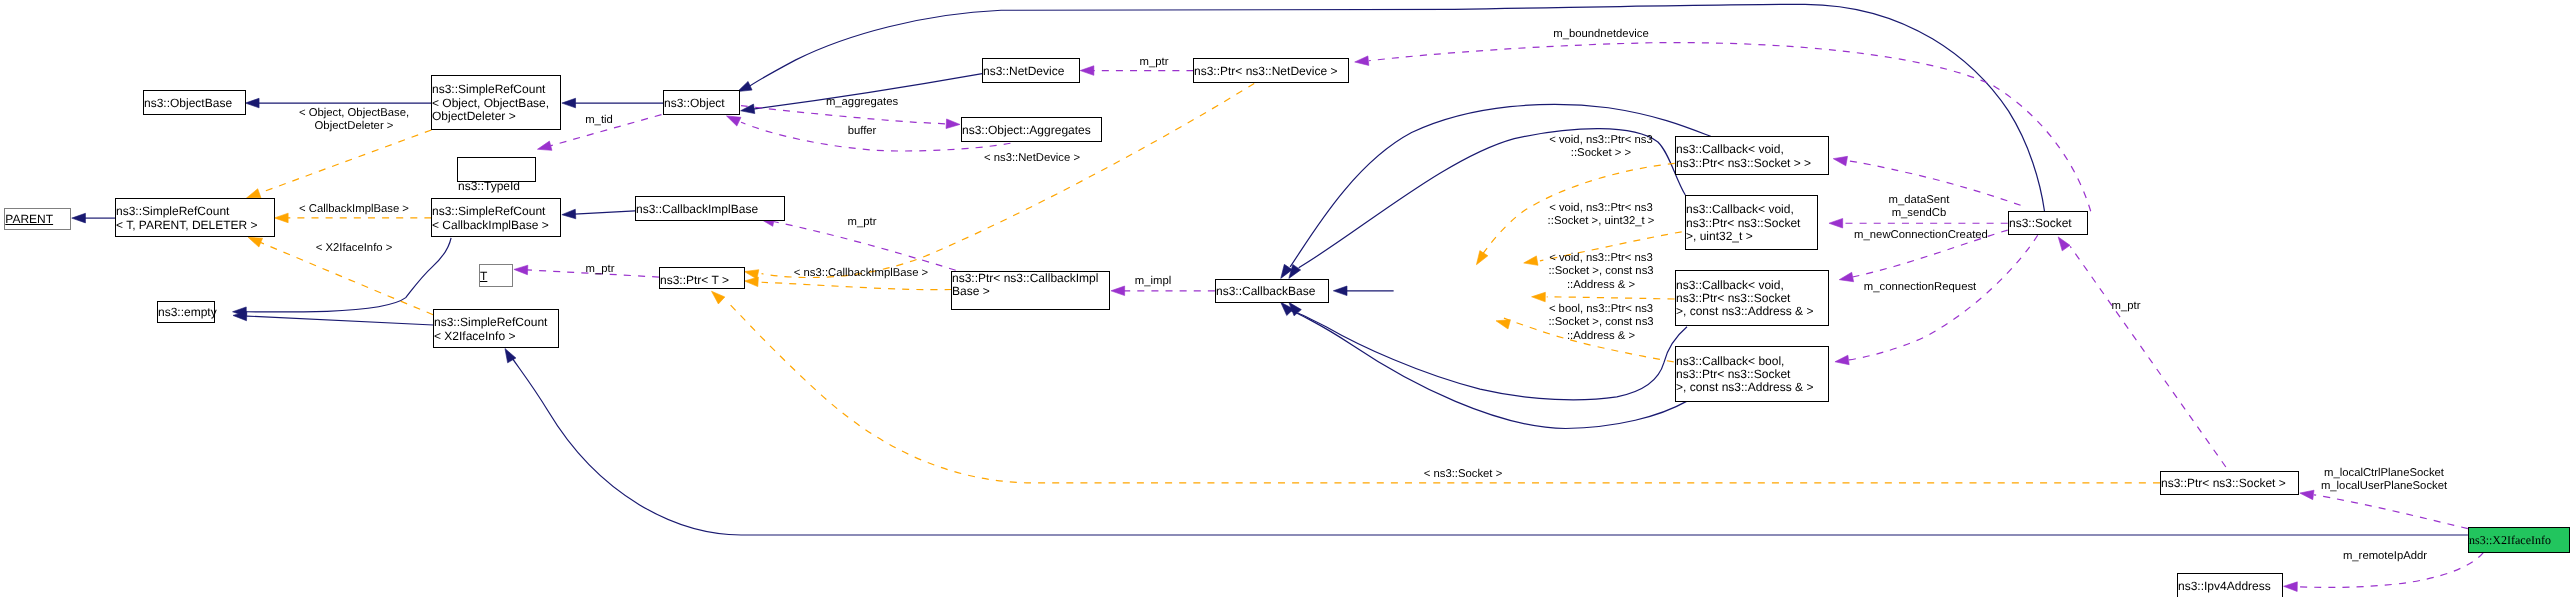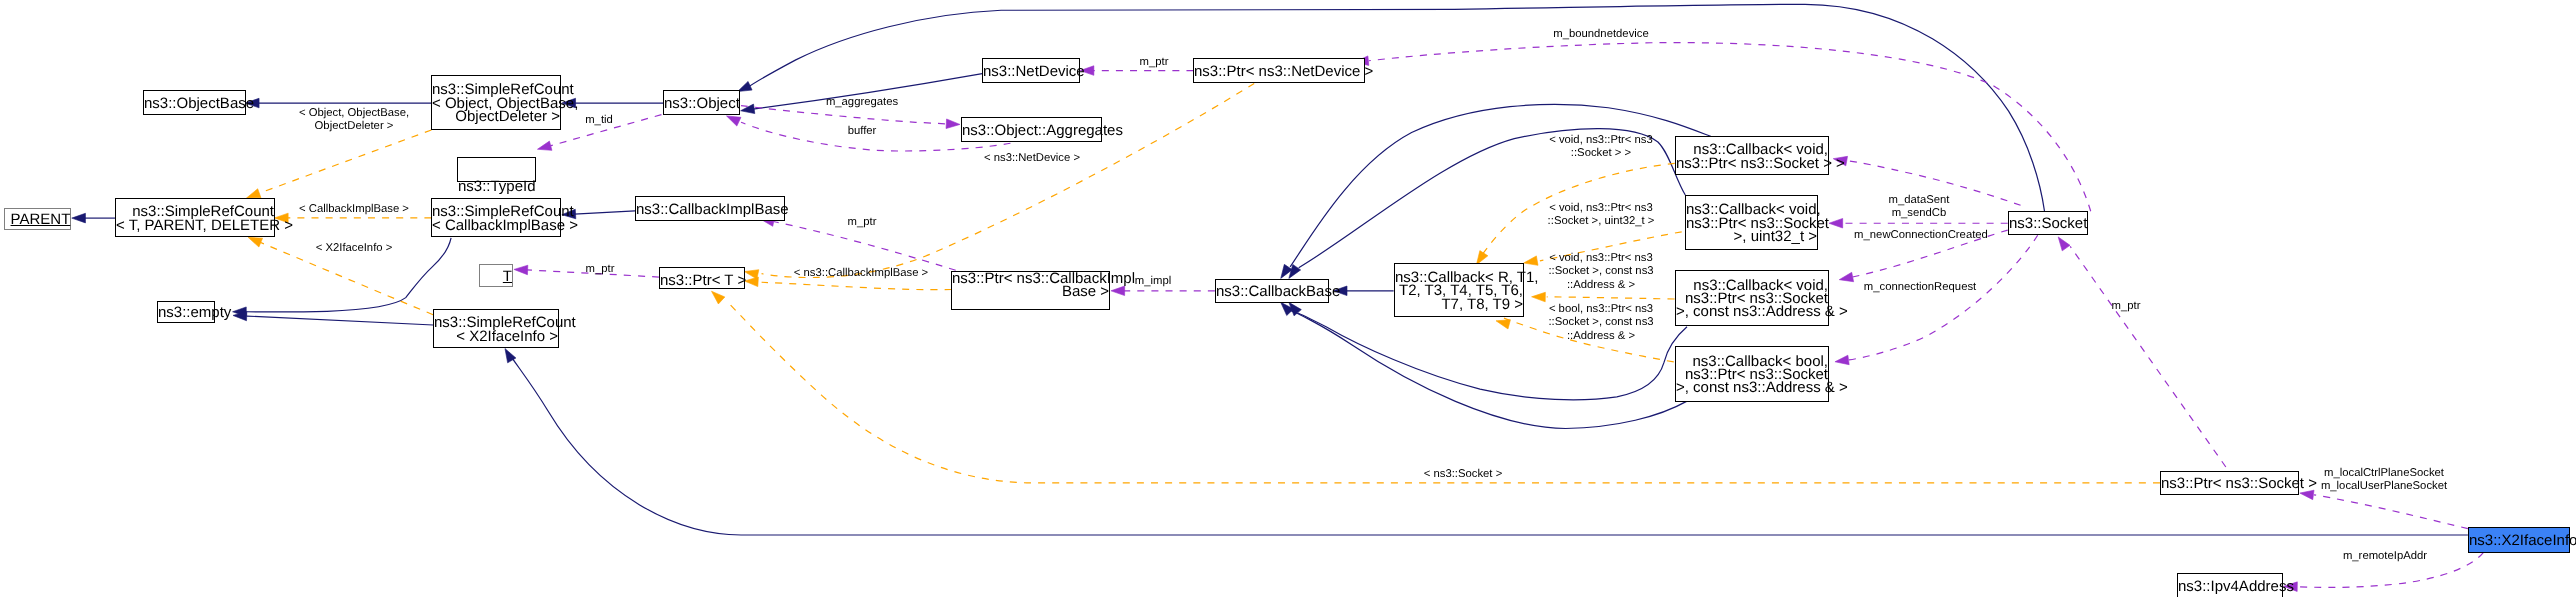--- a/index.html
+++ b/index.html
@@ -1,24 +1,24 @@
 <!DOCTYPE html>
 <html style="font-size:13.7px"><head>
 <meta charset="utf-8">
 <title>ns3::X2IfaceInfo collaboration graph</title>
 <style>
   html,body{margin:0;padding:0;background:#ffffff;}
   #diagram{position:relative;width:2576px;height:597px;background:#ffffff;overflow:hidden;
     font-family:"Liberation Sans","DejaVu Sans",sans-serif;-webkit-font-smoothing:antialiased;text-rendering:geometricPrecision;}
   #edges{position:absolute;left:0;top:0;}
   .node{position:absolute;transform:translateZ(0);box-sizing:border-box;border:0.9px solid #000000;background:#ffffff;
-    color:#000000;font-size:15px;text-align:right;white-space:nowrap;z-index:2;}
+    color:#000000;font-size:12px;text-align:left;white-space:nowrap;z-index:2;}
   .node .ln{display:block;height:13.4px;line-height:13.4px;}
   .node.grey{border-color:#808080;text-decoration:underline;}
-  .node.filled{background:#3b82f6;}
+  .node.filled{background:#22c55e;font-family:Liberation Serif, serif;}
   .elabel{position:absolute;font-size:11.3px;color:#000000;white-space:nowrap;
     text-align:center;transform:translateX(-50%);z-index:1;}
   .elabel .ln{display:block;height:13.4px;line-height:13.4px;}
 </style>
 </head>
 <body>
 
 <div id="diagram">
 <svg id="edges" width="2576" height="597" viewBox="0 0 3011 698">
 <path d="M504,120.5 L302,120.5" fill="none" stroke="#191970" stroke-width="1.4"></path>
@@ -141,33 +141,28 @@
   <div class="node" style="left:659px;top:267px;width:86px;height:22px;padding-top:5.7px">
       <span class="ln">ns3::Ptr&lt; T &gt;</span>
     </div>
   <div class="node" style="left:951px;top:271px;width:159px;height:39px;padding-top:0">
       <span class="ln">ns3::Ptr&lt; ns3::CallbackImpl</span>
       <span class="ln">Base &gt;</span>
     </div>
   <div class="node" style="left:982px;top:58px;width:98px;height:25px;padding-top:5.7px">
       <span class="ln">ns3::NetDevice</span>
     </div>
-  <div class="node" style="left:1193px;top:58px;width:172px;height:25px;padding-top:5.7px">
+  <div class="node" style="left:1193px;top:58px;width:156px;height:25px;padding-top:5.7px">
       <span class="ln">ns3::Ptr&lt; ns3::NetDevice &gt;</span>
     </div>
   <div class="node" style="left:961px;top:117px;width:141px;height:25px;padding-top:5.7px">
       <span class="ln">ns3::Object::Aggregates</span>
     </div>
   <div class="node" style="left:1215px;top:279px;width:114px;height:24px;padding-top:5.3px">
       <span class="ln">ns3::CallbackBase</span>
-    </div>
-  <div class="node" style="left:1394px;top:263px;width:130px;height:54px;padding-top:6.8px">
-      <span class="ln">ns3::Callback&lt; R, T1,</span>
-      <span class="ln">T2, T3, T4, T5, T6,</span>
-      <span class="ln">T7, T8, T9 &gt;</span>
     </div>
   <div class="node" style="left:1675px;top:136px;width:154px;height:39px;padding-top:6.2px">
       <span class="ln">ns3::Callback&lt; void,</span>
       <span class="ln">ns3::Ptr&lt; ns3::Socket &gt; &gt;</span>
     </div>
   <div class="node" style="left:1685px;top:195px;width:133px;height:55px;padding-top:7.2px">
       <span class="ln">ns3::Callback&lt; void,</span>
       <span class="ln">ns3::Ptr&lt; ns3::Socket</span>
       <span class="ln">&gt;, uint32_t &gt;</span>
     </div>

